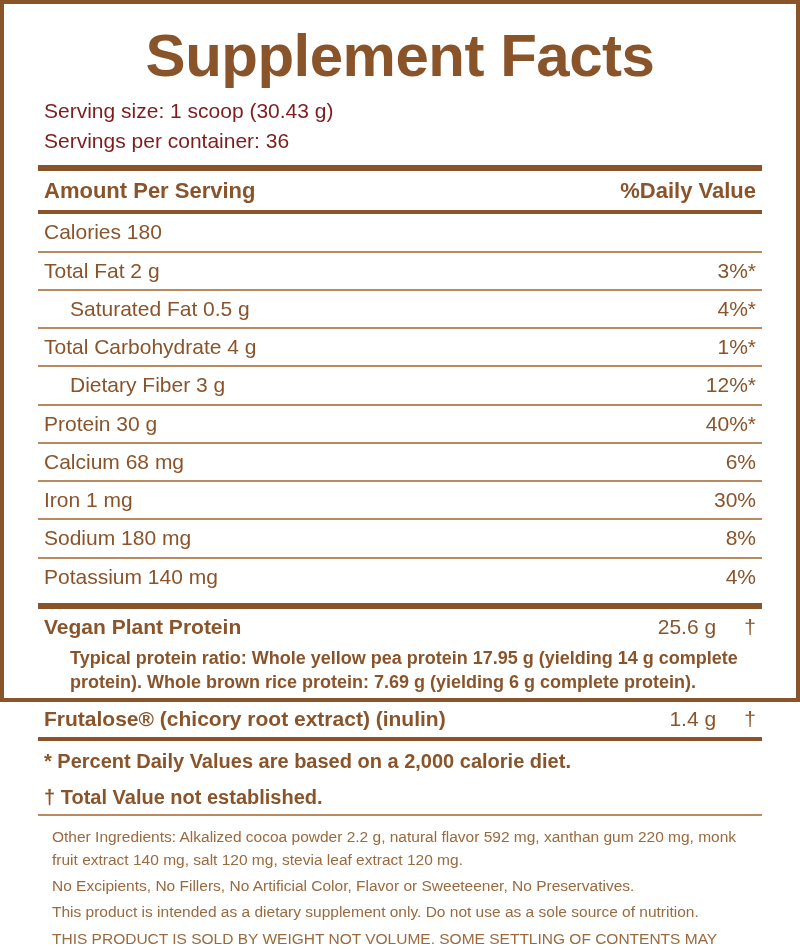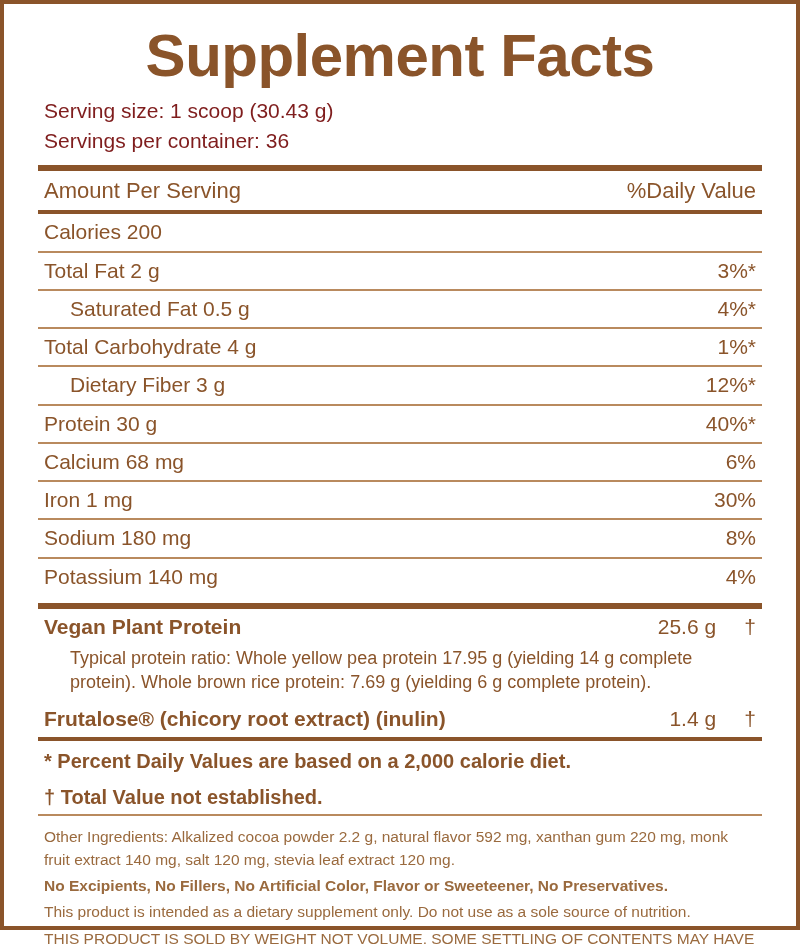--- a/index.html
+++ b/index.html
@@ -9,21 +9,21 @@
   }
   body {
     width: 800px;
     height: 950px;
     font-family: "Liberation Sans", sans-serif;
     color: #7a4a22;
   }
   .panel {
     position: relative;
     width: 800px;
-    height: 930px;
+    height: 702px;
     box-sizing: border-box;
     border: 4px solid #8a542a;
     padding: 18px 34px 10px 34px;
   }
   .title {
     font-size: 60px;
     font-weight: bold;
     color: #8a542a;
     text-align: center;
     letter-spacing: -0.5px;
@@ -53,53 +53,55 @@
     display: flex;
     justify-content: space-between;
     align-items: baseline;
     font-size: 21px;
     color: #8a542a;
     padding: 5px 6px 5px 6px;
     line-height: 1.25;
   }
   .row .left { text-align: left; }
   .row .right { text-align: right; white-space: nowrap; }
-  .row.header { font-weight: normal; font-size: 22px; padding-top: 6px; padding-bottom: 6px;}
+  .row.header { font-weight: bold; font-size: 22px; padding-top: 6px; padding-bottom: 6px;}
   .row.bold .left { font-weight: bold; }
   .indent .left { padding-left: 26px; }
   .dagger-col {
     display: inline-block;
     width: 34px;
     text-align: right;
   }
   .amt-col {
     display: inline-block;
     min-width: 70px;
     text-align: right;
   }
   .sub-note {
     font-size: 18px;
     color: #8a542a;
     padding: 2px 6px 6px 32px;
     line-height: 1.32;
+    font-weight: bold;
   }
   .footnote {
     font-size: 20px;
     color: #8a542a;
     padding: 6px 6px 2px 6px;
     line-height: 1.42;
     font-weight: bold;
   }
   .other {
     font-size: 15.5px;
     color: #9a6a3e;
     padding: 3px 6px 0 6px;
     line-height: 1.5;
-  }
-  .other.bold { font-weight: bold; }
+    margin-left: 8px;
+  }
+  .other.bold { font-weight: normal; }
   .gap-sm { height: 6px; }
 </style>
 </head>
 <body>
 
 <div class="panel">
 
   <div class="title">Supplement Facts</div>
 
   <div class="serving-line">Serving size: 1 scoop (30.43 g)</div>
@@ -108,21 +110,21 @@
   <div class="rule-thick"></div>
 
   <div class="row header">
     <span class="left">Amount Per Serving</span>
     <span class="right">%Daily Value</span>
   </div>
 
   <div class="rule-med"></div>
 
   <div class="row">
-    <span class="left">Calories 200</span>
+    <span class="left">Calories 180</span>
     <span class="right"></span>
   </div>
   <div class="rule-thin"></div>
 
   <div class="row">
     <span class="left">Total Fat 2 g</span>
     <span class="right">3%*</span>
   </div>
   <div class="rule-thin"></div>
 

